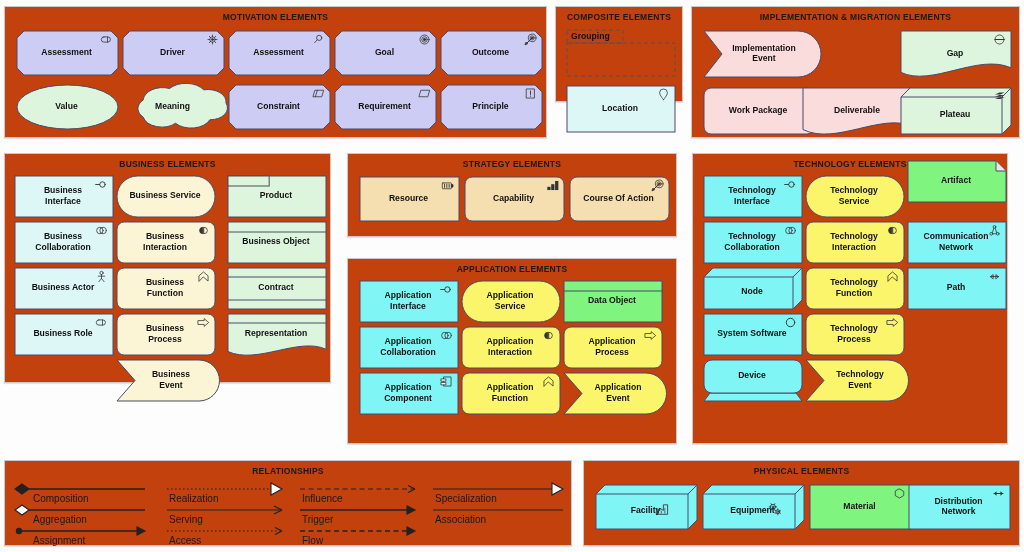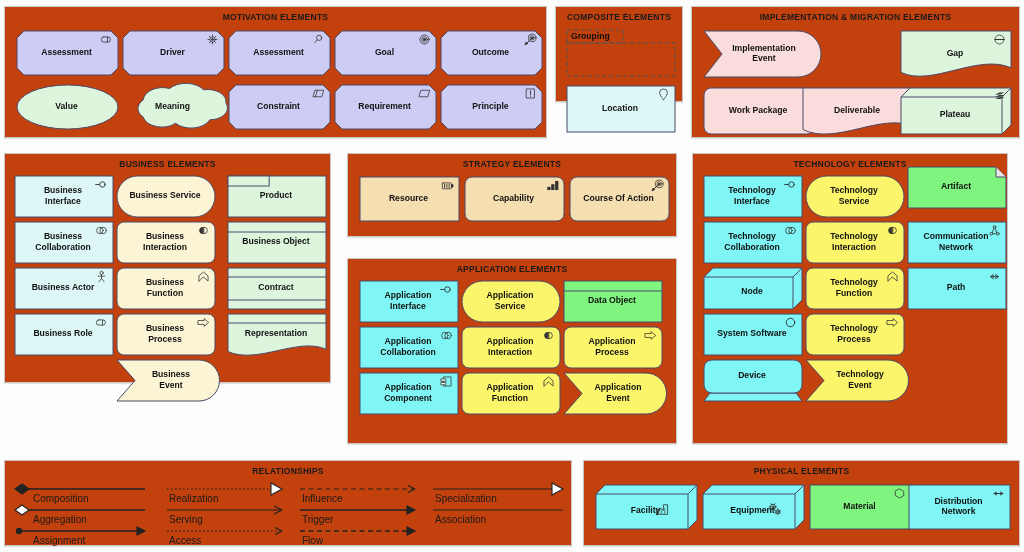--- a/index.html
+++ b/index.html
@@ -562,21 +562,21 @@
         <div class="el-label">Technology
 Interface</div>
       </div>
       <div class="el" style="left: 112px; top: 21px; width: 98px; height: 41px;">
         <svg width="100" height="43" viewBox="0 0 100 43">
           <rect x="1" y="1" width="98" height="41" rx="20.5" fill="#fbf56b" stroke="#4a4a6a" stroke-width="1"></rect>
         </svg>
         <div class="el-label">Technology
 Service</div>
       </div>
-      <div class="el" style="left: 214px; top: 12px; width: 98px; height: 41px;">
+      <div class="el" style="left: 214px; top: 6px; width: 98px; height: 41px;">
         <svg width="100" height="43" viewBox="0 0 100 43">
           <path d="M1,1 L89,1 L99,11 L99,42 L1,42 Z" fill="#7ff57f" stroke="#4a4a6a" stroke-width="1" stroke-linejoin="round"></path>
           <path d="M89,1 L89,11 L99,11" fill="#e8e8e8" stroke="#4a4a6a" stroke-width="1" stroke-linejoin="round"></path>
         </svg>
         <div class="el-label">Artifact</div>
       </div>
       <div class="el" style="left: 10px; top: 67px; width: 98px; height: 41px;">
         <svg width="100" height="43" viewBox="0 0 100 43">
           <rect x="1" y="1" width="98" height="41" rx="0" fill="#7ff5f5" stroke="#4a4a6a" stroke-width="1"></rect>
         </svg>

